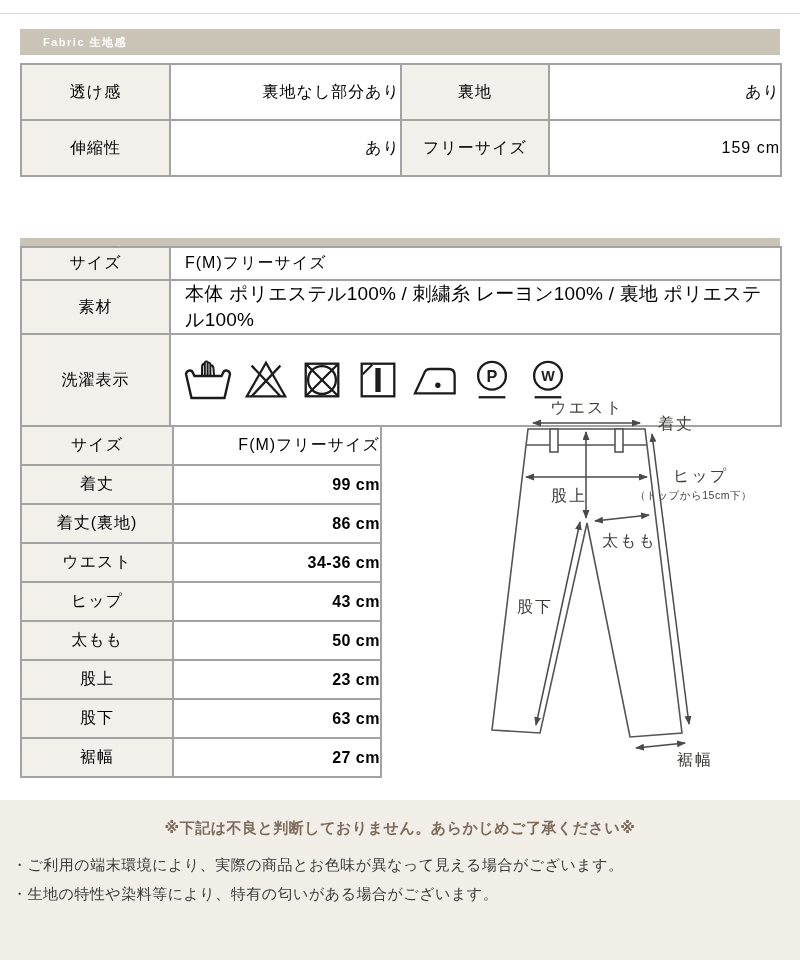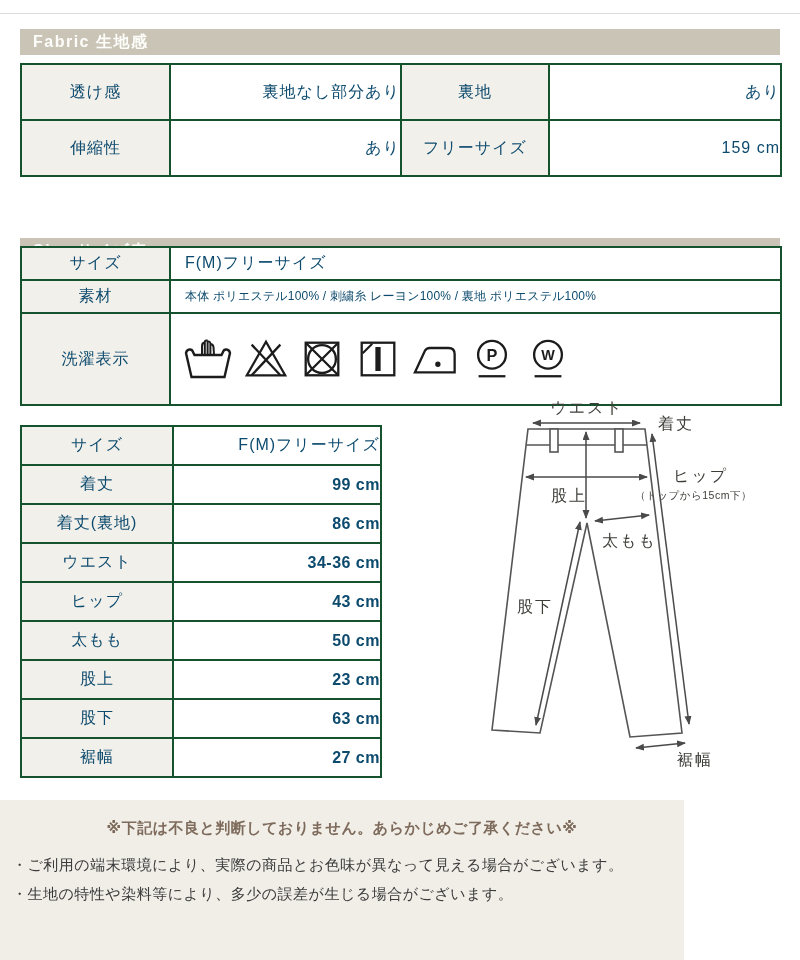--- a/index.html
+++ b/index.html
@@ -5,55 +5,55 @@
   * { margin:0; padding:0; box-sizing:border-box; }
   html,body { background:#fff; }
   body { font-family:"Liberation Sans","DejaVu Sans",sans-serif; color:#333; }
   .page { position:relative; width:800px; height:960px; background:#ffffff; overflow:hidden; }
 
   .top-divider { position:absolute; left:0; top:13px; width:800px; height:1px; background:#dcdcdc; }
 
   .sec-header {
     position:absolute; left:20px; width:760px; height:26px;
     background:#cac4b6; color:#fdfdfa;
-    font-size:16px; font-weight:600; letter-spacing:1.5px;
-    line-height:26px; padding-left:13px;
+    font-size:11px; font-weight:600; letter-spacing:1.5px;
+    line-height:26px; padding-left:23px;
   }
   .fabric-header { top:29px; }
   .size-header  { top:210px;margin-top:28px; }
 
   table { border-collapse:collapse; table-layout:fixed; }
-  td { border:2px solid #14532d; font-size:16px; letter-spacing:1px; color:#0c4a6e; }
+  td { border:2px solid #a3a3a3; font-size:16px; letter-spacing:1px; color:#000000; }
   td.lbl { background:#f2f0ea; text-align:center; }
   td.val { background:#ffffff; text-align:right; }
 
   .fabric-table { position:absolute; left:20px; top:63px; width:760px; }
   .fabric-table td { height:56px; }
 
   .spec-table { position:absolute; left:20px; top:246px; width:760px; }
   .spec-table tr.r1 td, .spec-table tr.r2 td { height:33px; }
   .spec-table tr.r3 td { height:92px; }
   .spec-table td.val { text-align:left; padding-left:14px; }
-  .spec-table tr.r2 td.val { font-size:12px; letter-spacing:0.2px; }
+  .spec-table tr.r2 td.val { font-size:19px; letter-spacing:0.2px; }
 
   .care-cell { padding:0 0 0 12px !important; }
   .care-row { display:flex; align-items:center; gap:10px; }
   .care-row svg { display:block; }
 
   .measure-table { position:absolute; left:20px; top:425px; width:360px; }
   .measure-table td { height:39px; }
   .measure-table td.val { font-weight:600; letter-spacing:0.5px; }
   .measure-table tr.first td.val { font-weight:400; letter-spacing:1px; }
 
   .diagram { position:absolute; left:430px; top:390px; width:370px; height:390px; }
   .diagram text { fill:#3d3d38; font-size:16px; letter-spacing:2px; font-weight:500; }
   .diagram text.small { font-size:10.5px; letter-spacing:0.5px; font-weight:400; }
 
   .notice {
-    position:absolute; left:0; top:800px; width:684px; height:160px;
+    position:absolute; left:0; top:800px; width:800px; height:160px;
     background:#f1eee8; padding-top:19px;
   }
   .notice-heading {
     text-align:center; color:#7d6a5a; font-size:15px; font-weight:600; letter-spacing:0.5px;
   }
   .notice-items { margin-top:12px; padding-left:12px; list-style:none; }
   .notice-items li { font-size:15px; line-height:29px; color:#3b3b3b; letter-spacing:0.5px; }
 </style>
 </head>
 <body>
@@ -245,17 +245,17 @@
     <text x="139" y="111" text-anchor="middle">股上</text>
     <text x="172" y="156">太もも</text>
     <text x="87" y="222">股下</text>
     <text x="247" y="375">裾幅</text>
   </svg>
 
   <div class="notice">
     <div class="notice-heading">※下記は不良と判断しておりません。あらかじめご了承ください※</div>
     <ul class="notice-items">
       <li>・ご利用の端末環境により、実際の商品とお色味が異なって見える場合がございます。</li>
-      <li>・生地の特性や染料等により、多少の誤差が生じる場合がございます。</li>
+      <li>・生地の特性や染料等により、特有の匂いがある場合がございます。</li>
     </ul>
   </div>
 
 </div>
 
 </body></html>

